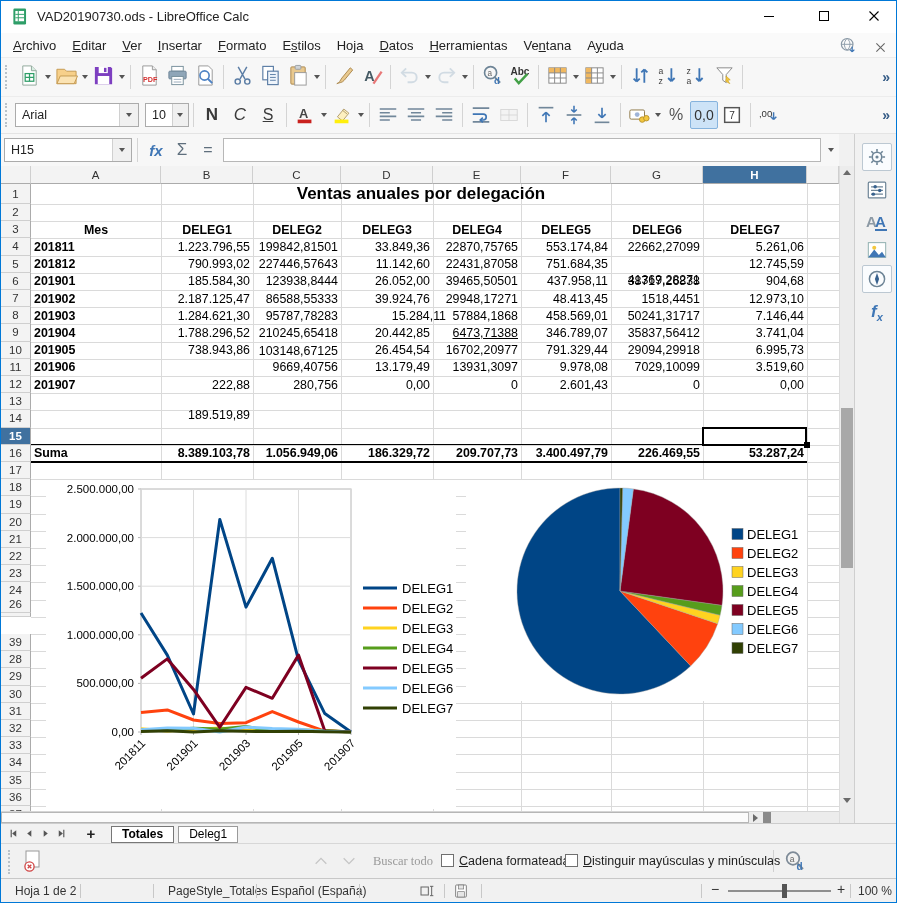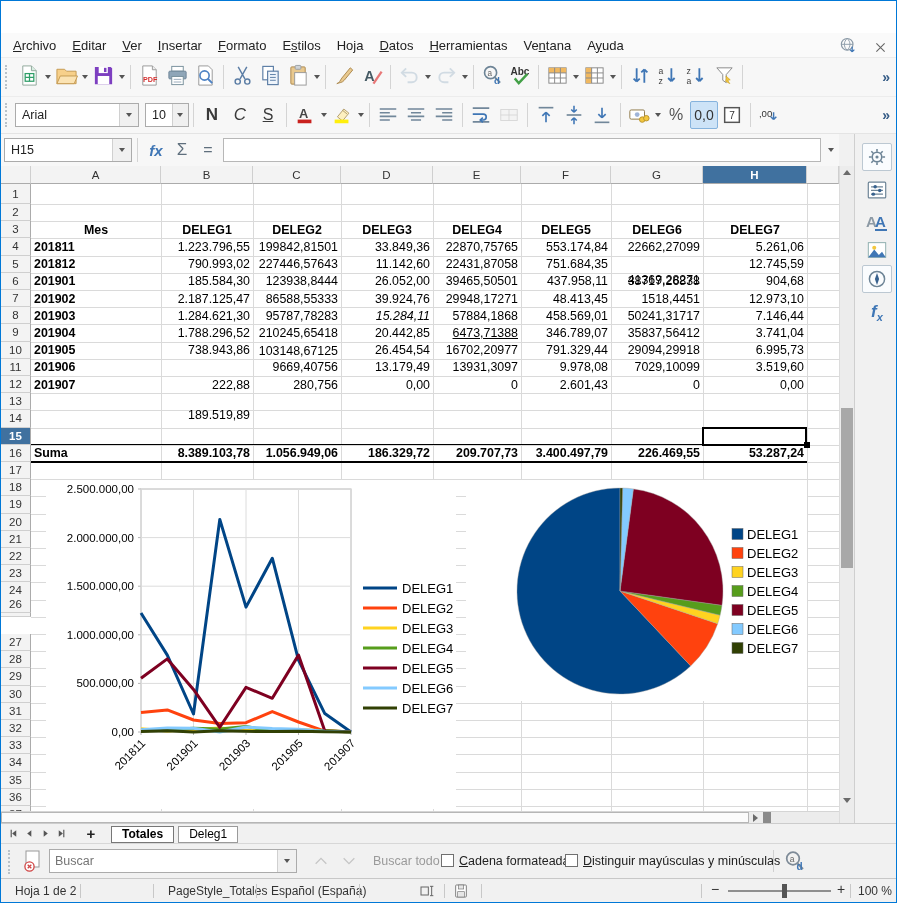--- a/index.html
+++ b/index.html
@@ -64,20 +64,45 @@
   .gray{color:#9a9a9a;}
   #statusbar{left:0;top:877px;width:100%;height:25px;background:#f1f1f1;border-top:1px solid #c8c8c8;font-size:12px;color:#333;}
   .sdiv{position:absolute;top:5px;width:1px;height:14px;background:#c8c8c8;}
   .stext{position:absolute;top:5px;font-size:12px;color:#333;white-space:nowrap;}
 </style>
 </head>
 <body>
 
 <div id="window">
 
+  <div id="titlebar" class="abs">
+    <span class="abs" style="left:10px;top:6px;">
+      <svg width="19" height="19" viewBox="0 0 24 24">
+          <rect x="3" y="2" width="16" height="20" rx="1.5" fill="#2e9e68"></rect>
+          <rect x="5.5" y="5" width="11" height="13" fill="#fff"></rect>
+          <path d="M5.5 9.3h11M5.5 13.6h11M9.2 5v13" stroke="#2e9e68" stroke-width="1.2"></path>
+        </svg>
+    </span>
+    <span id="titletext" class="abs">VAD20190730.ods - LibreOffice Calc</span>
+    <span class="abs winbtn" style="left:745px;">
+        <svg width="12" height="12" viewBox="0 0 12 12">
+          <path d="M1 6.5h10" stroke="#000" stroke-width="1"></path>
+        </svg>
+      </span>
+    <span class="abs winbtn" style="left:800px;">
+        <svg width="12" height="12" viewBox="0 0 12 12">
+          <rect x="1.5" y="1.5" width="9" height="9" fill="none" stroke="#000" stroke-width="1"></rect>
+        </svg>
+      </span>
+    <span class="abs winbtn" style="left:850px;">
+        <svg width="12" height="12" viewBox="0 0 12 12">
+          <path d="M1.5 1.5l9 9M10.5 1.5l-9 9" stroke="#000" stroke-width="1.1"></path>
+        </svg>
+      </span>
+  </div>
 
   <div id="menubar" class="abs">
     <span class="menuitem"><u>A</u>rchivo</span>
       <span class="menuitem"><u>E</u>ditar</span>
       <span class="menuitem"><u>V</u>er</span>
       <span class="menuitem"><u>I</u>nsertar</span>
       <span class="menuitem"><u>F</u>ormato</span>
       <span class="menuitem">E<u>s</u>tilos</span>
       <span class="menuitem">Ho<u>j</u>a</span>
       <span class="menuitem"><u>D</u>atos</span>
@@ -443,21 +468,21 @@
       <div class="rowhdr" style="top: 296px; height: 17.2px;">17</div>
       <div class="rowhdr" style="top: 313.2px; height: 17.2px;">18</div>
       <div class="rowhdr" style="top: 330.4px; height: 17.2px;">19</div>
       <div class="rowhdr" style="top: 347.6px; height: 17.2px;">20</div>
       <div class="rowhdr" style="top: 364.8px; height: 17.2px;">21</div>
       <div class="rowhdr" style="top: 382px; height: 17.2px;">22</div>
       <div class="rowhdr" style="top: 399.2px; height: 17.2px;">23</div>
       <div class="rowhdr" style="top: 416.4px; height: 17.2px;">24</div>
       <div class="rowhdr" style="top: 433.6px; height: 17.2px;">25</div>
       <div class="rowhdr" style="top: 430px; height: 17.2px; text-align: center;">26</div>
-      <div class="rowhdr" style="top: 468px; height: 17.2px;">27</div>
+      <div class="rowhdr" style="top: 468px; height: 17.2px;">39</div>
       <div class="rowhdr" style="top: 485.2px; height: 17.2px;">28</div>
       <div class="rowhdr" style="top: 502.4px; height: 17.2px;">29</div>
       <div class="rowhdr" style="top: 519.6px; height: 17.2px;">30</div>
       <div class="rowhdr" style="top: 536.8px; height: 17.2px;">31</div>
       <div class="rowhdr" style="top: 554px; height: 17.2px;">32</div>
       <div class="rowhdr" style="top: 571.2px; height: 17.2px;">33</div>
       <div class="rowhdr" style="top: 588.4px; height: 17.2px;">34</div>
       <div class="rowhdr" style="top: 605.6px; height: 17.2px;">35</div>
       <div class="rowhdr" style="top: 622.8px; height: 17.2px;">36</div>
       <div class="rowhdr" style="top: 640px; height: 17.2px;">37</div>
@@ -498,20 +523,21 @@
       <div class="gl" style="left: 30px; top: 485.2px; width: 808px; height: 1px;"></div>
       <div class="gl" style="left: 30px; top: 502.4px; width: 808px; height: 1px;"></div>
       <div class="gl" style="left: 30px; top: 519.6px; width: 808px; height: 1px;"></div>
       <div class="gl" style="left: 30px; top: 536.8px; width: 808px; height: 1px;"></div>
       <div class="gl" style="left: 30px; top: 554px; width: 808px; height: 1px;"></div>
       <div class="gl" style="left: 30px; top: 571.2px; width: 808px; height: 1px;"></div>
       <div class="gl" style="left: 30px; top: 588.4px; width: 808px; height: 1px;"></div>
       <div class="gl" style="left: 30px; top: 605.6px; width: 808px; height: 1px;"></div>
       <div class="gl" style="left: 30px; top: 622.8px; width: 808px; height: 1px;"></div>
       <div class="gl" style="left: 30px; top: 640px; width: 808px; height: 1px;"></div>
+      <div class="cell ctr bold" style="left: 160px; top: 18px; width: 520px; height: 20px; font-size: 17px; z-index: 2;">Ventas anuales por delegación</div>
       <div class="cell ctr bold" style="left: 30px; top: 55.2px; width: 130px; height: 17.2px; z-index: 2;">Mes</div>
       <div class="cell ctr bold" style="left: 160px; top: 55.2px; width: 92px; height: 17.2px; z-index: 2;">DELEG1</div>
       <div class="cell ctr bold" style="left: 252px; top: 55.2px; width: 88px; height: 17.2px; z-index: 2;">DELEG2</div>
       <div class="cell ctr bold" style="left: 340px; top: 55.2px; width: 92px; height: 17.2px; z-index: 2;">DELEG3</div>
       <div class="cell ctr bold" style="left: 432px; top: 55.2px; width: 88px; height: 17.2px; z-index: 2;">DELEG4</div>
       <div class="cell ctr bold" style="left: 520px; top: 55.2px; width: 90px; height: 17.2px; z-index: 2;">DELEG5</div>
       <div class="cell ctr bold" style="left: 610px; top: 55.2px; width: 92px; height: 17.2px; z-index: 2;">DELEG6</div>
       <div class="cell ctr bold" style="left: 702px; top: 55.2px; width: 104px; height: 17.2px; z-index: 2;">DELEG7</div>
       <div class="cell bold" style="left: 30px; top: 72.4px; width: 130px; height: 17.2px; padding-left: 3px; z-index: 2;">201811</div>
       <div class="cell num" style="left: 160px; top: 72.4px; width: 92px; height: 17.2px; z-index: 2;">1.223.796,55</div>
@@ -541,21 +567,21 @@
       <div class="cell num" style="left: 160px; top: 124px; width: 92px; height: 17.2px; z-index: 2;">2.187.125,47</div>
       <div class="cell num" style="left: 252px; top: 124px; width: 88px; height: 17.2px; z-index: 2;">86588,55333</div>
       <div class="cell num" style="left: 340px; top: 124px; width: 92px; height: 17.2px; z-index: 2;">39.924,76</div>
       <div class="cell num" style="left: 432px; top: 124px; width: 88px; height: 17.2px; z-index: 2;">29948,17271</div>
       <div class="cell num" style="left: 520px; top: 124px; width: 90px; height: 17.2px; z-index: 2;">48.413,45</div>
       <div class="cell num" style="left: 610px; top: 124px; width: 92px; height: 17.2px; z-index: 2;">1518,4451</div>
       <div class="cell num" style="left: 702px; top: 124px; width: 104px; height: 17.2px; z-index: 2;">12.973,10</div>
       <div class="cell bold" style="left: 30px; top: 141.2px; width: 130px; height: 17.2px; padding-left: 3px; z-index: 2;">201903</div>
       <div class="cell num" style="left: 160px; top: 141.2px; width: 92px; height: 17.2px; z-index: 2;">1.284.621,30</div>
       <div class="cell num" style="left: 252px; top: 141.2px; width: 88px; height: 17.2px; z-index: 2;">95787,78283</div>
-      <div class="cell num" style="left: 340px; top: 141.2px; width: 92px; height: 17.2px; z-index: 2; font-style: italic;">15.284,11</div>
+      <div class="cell num" style="left: 356px; top: 141.2px; width: 92px; height: 17.2px; z-index: 2;">15.284,11</div>
       <div class="cell num" style="left: 432px; top: 141.2px; width: 88px; height: 17.2px; z-index: 2;">57884,1868</div>
       <div class="cell num" style="left: 520px; top: 141.2px; width: 90px; height: 17.2px; z-index: 2;">458.569,01</div>
       <div class="cell num" style="left: 610px; top: 141.2px; width: 92px; height: 17.2px; z-index: 2;">50241,31717</div>
       <div class="cell num" style="left: 702px; top: 141.2px; width: 104px; height: 17.2px; z-index: 2;">7.146,44</div>
       <div class="cell bold" style="left: 30px; top: 158.4px; width: 130px; height: 17.2px; padding-left: 3px; z-index: 2;">201904</div>
       <div class="cell num" style="left: 160px; top: 158.4px; width: 92px; height: 17.2px; z-index: 2;">1.788.296,52</div>
       <div class="cell num" style="left: 252px; top: 158.4px; width: 88px; height: 17.2px; z-index: 2;">210245,65418</div>
       <div class="cell num" style="left: 340px; top: 158.4px; width: 92px; height: 17.2px; z-index: 2;">20.442,85</div>
       <div class="cell num" style="left: 432px; top: 158.4px; width: 88px; height: 17.2px; z-index: 2; text-decoration: underline;">6473,71388</div>
       <div class="cell num" style="left: 520px; top: 158.4px; width: 90px; height: 17.2px; z-index: 2;">346.789,07</div>
@@ -768,33 +794,27 @@
 
   <div id="findbar" class="abs">
     <span class="grip abs" style="left:3px;top:6px;"></span>
     <span class="abs" style="left:20px;top:5px;">
       <svg width="24" height="24" viewBox="0 0 24 24">
           <rect x="5" y="2" width="13" height="16" fill="#fff" stroke="#999"></rect>
           <circle cx="8.5" cy="17.5" r="4.6" fill="#fff" stroke="#d04545" stroke-width="1.3"></circle>
           <path d="M6.7 15.7l3.6 3.6M10.3 15.7l-3.6 3.6" stroke="#d04545" stroke-width="1.3"></path>
         </svg>
     </span>
-    <span class="combo abs" style="left:48px;top:5px;width:248px;">
-      <input style="flex: 1 1 0%; border: none; outline: none; font-size: 12.5px; padding: 0px 5px; min-width: 0px;" placeholder="Buscar">
-      <span class="cbtn">
-          <span class="dar"></span>
-        </span>
-    </span>
     <span class="abs" style="left:312px;top:9px;opacity:.35;"><svg width="16" height="16" viewBox="0 0 24 24">
           <path d="M4 16l8-8 8 8" fill="none" stroke="#777" stroke-width="2"></path>
         </svg></span>
     <span class="abs" style="left:340px;top:9px;opacity:.35;"><svg width="16" height="16" viewBox="0 0 24 24">
           <path d="M4 8l8 8 8-8" fill="none" stroke="#777" stroke-width="2"></path>
         </svg></span>
-    <span class="fblabel gray" style="left:372px;">Buscar todo</span>
+    <span class="fblabel gray" style="left:372px;font-family:Liberation Serif, serif;">Buscar todo</span>
     <span class="chk" style="left:440px;"></span>
     <span class="fblabel" style="left:458px;" id="chk1label"><u>C</u>adena formateada</span>
     <span class="chk" style="left:564px;"></span>
     <span class="fblabel" style="left:582px;" id="chk2label"><u>D</u>istinguir mayúsculas y minúsculas</span>
     <span class="abs" style="left:772px;top:6px;width:1px;height:22px;background:#d0d0d0;"></span>
     <span class="abs" style="left:782px;top:5px;">
       <svg width="24" height="24" viewBox="0 0 24 24">
           <circle cx="10" cy="9.5" r="6.3" fill="none" stroke="#7d8a97" stroke-width="1.7"></circle>
           <path d="M14.5 14.5L20 20" stroke="#7d8a97" stroke-width="2"></path>
           <text x="6.8" y="13" font-size="8.5" fill="#666">a</text>

